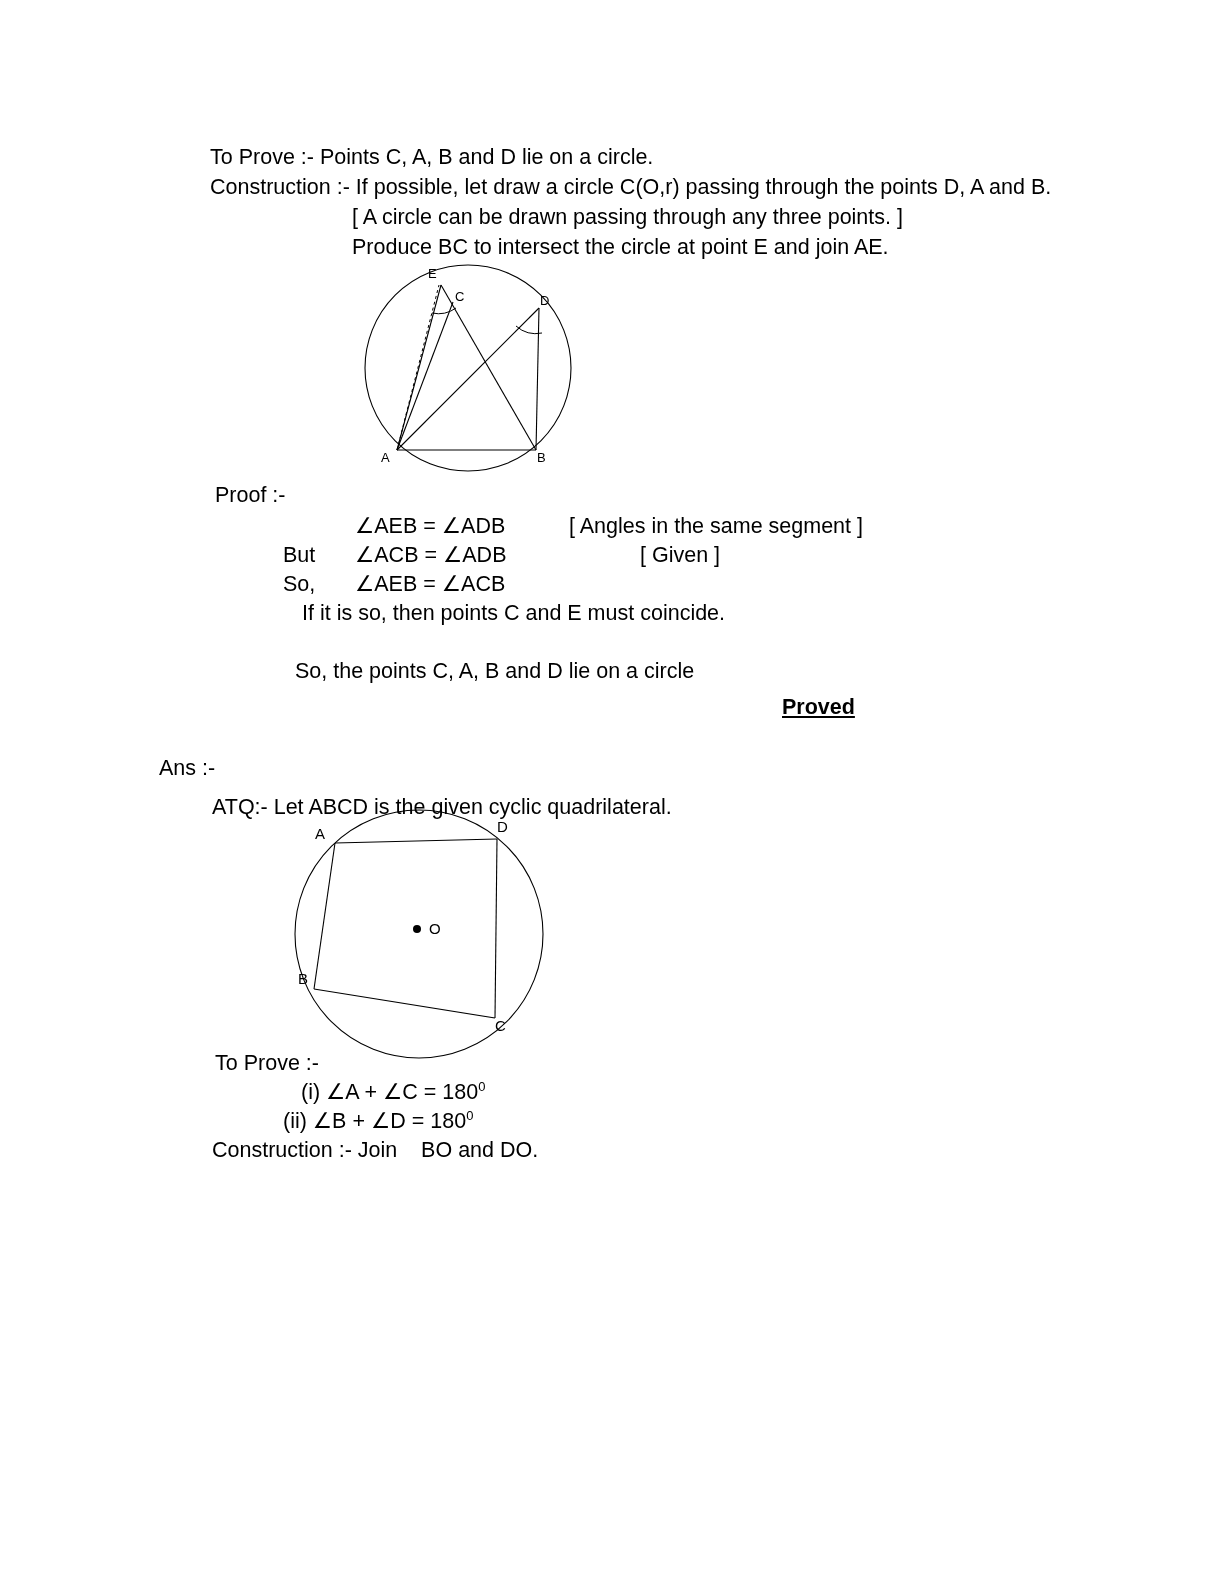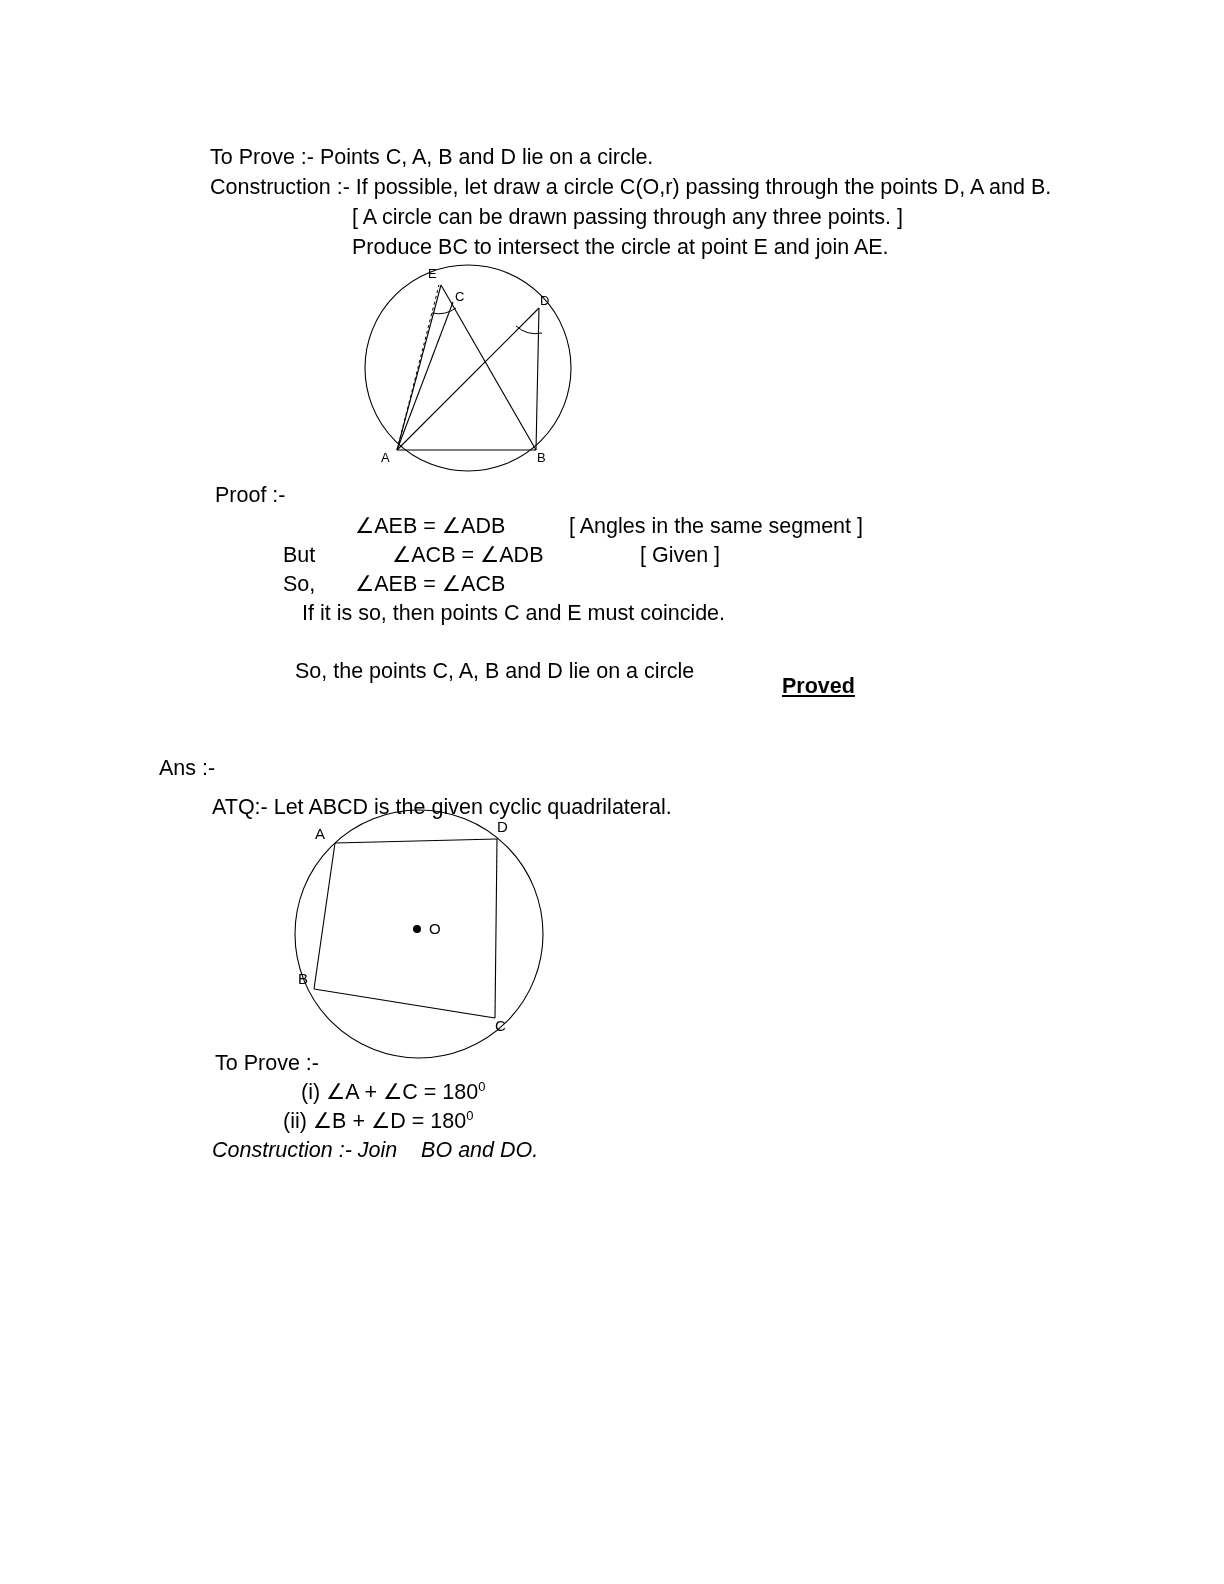--- a/index.html
+++ b/index.html
@@ -96,32 +96,32 @@
     <span class="figlabel" style="left:41px; top:188px;">A</span>
     <span class="figlabel" style="left:197px; top:188px;">B</span>
   </div>
 
   <div class="line" style="left:215px; top:480px;">Proof :-</div>
 
   <div class="line" style="left:355px; top:511px;">∠AEB = ∠ADB</div>
   <div class="line" style="left:569px; top:511px;">[ Angles in the same segment ]</div>
 
   <div class="line" style="left:283px; top:540px;">But</div>
-  <div class="line" style="left:355px; top:540px;margin-left:37px;">∠ACB = ∠ADB</div>
+  <div class="line" style="left:355px; top:540px;">∠ACB = ∠ADB</div>
   <div class="line" style="left:640px; top:540px;">[ Given ]</div>
 
   <div class="line" style="left:283px; top:569px;">So,</div>
   <div class="line" style="left:355px; top:569px;">∠AEB = ∠ACB</div>
 
   <div class="line" style="left:283px; top:598px;margin-left:19px;">If it is so, then points C and E must coincide.</div>
 
 
   <div class="line" style="left:283px; top:656px;margin-left:12px;">So, the points C, A, B and D lie on a circle</div>
 
-  <div class="line bold underline" style="left:782px; top:671px;">Proved</div>
+  <div class="line bold underline" style="left:782px; top:692px;">Proved</div>
 
 
   <div class="line" style="left:159px; top:753px;">Ans :-</div>
 
   <div class="line" style="left:212px; top:792px;">ATQ:- Let ABCD is the given cyclic quadrilateral.</div>
 
   <div class="fig" style="left:285px; top:805px; width:280px; height:230px;">
     <svg width="280" height="230" viewBox="0 0 280 230">
 
       <circle cx="134" cy="129" r="124" fill="none" stroke="#000" stroke-width="1.1"></circle>
@@ -140,15 +140,15 @@
     <span class="figlabel big" style="left:13px; top:165px;">B</span>
     <span class="figlabel big" style="left:144px; top:115px;">O</span>
   </div>
 
   <div class="line" style="left:215px; top:1048px;">To Prove :-</div>
 
   <div class="line" style="left:301px; top:1077px;"><span>(i) ∠A + ∠C = 180</span><span class="sup">0</span></div>
 
   <div class="line" style="left:283px; top:1106px;"><span>(ii) ∠B + ∠D = 180</span><span class="sup">0</span></div>
 
-  <div class="line" style="left:212px; top:1135px;font-style:italic;">Construction :- Join    BO and DO.</div>
+  <div class="line" style="left:212px; top:1135px;">Construction :- Join    BO and DO.</div>
 
 </div>
 
 </body></html>

